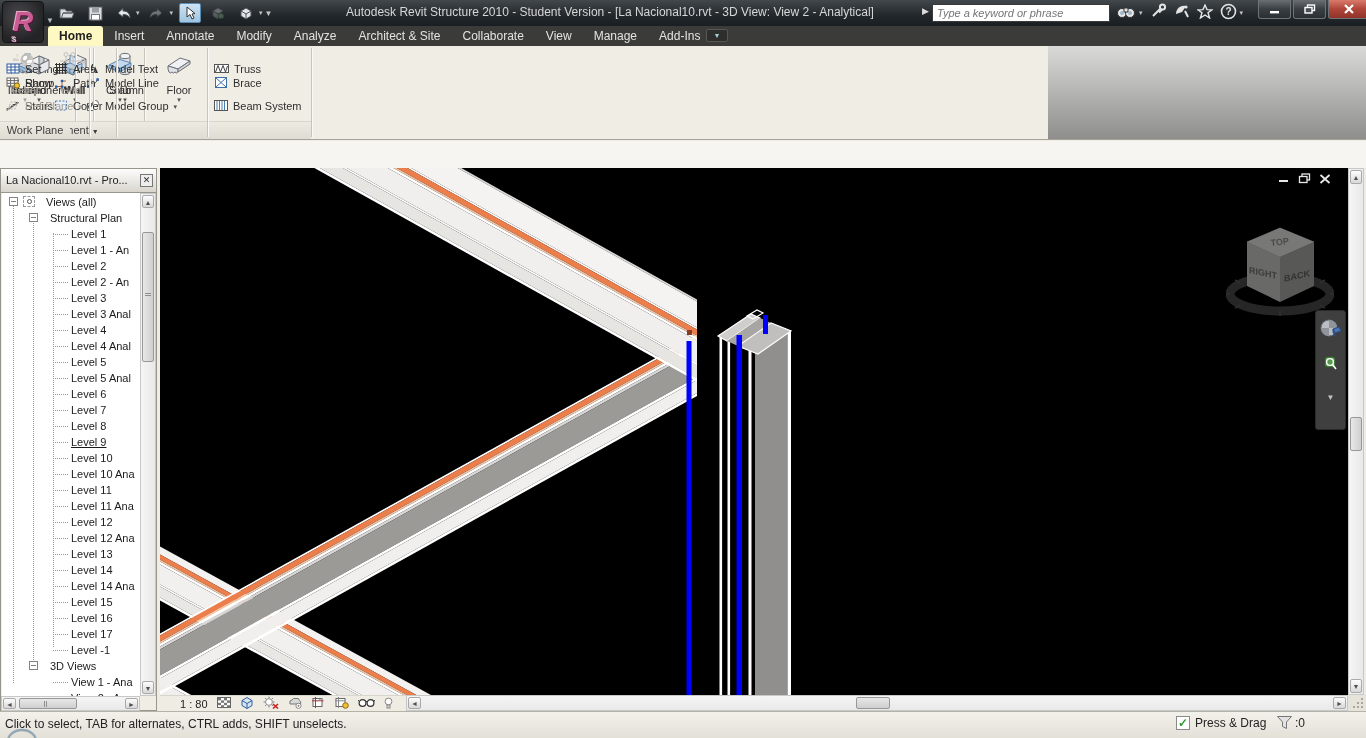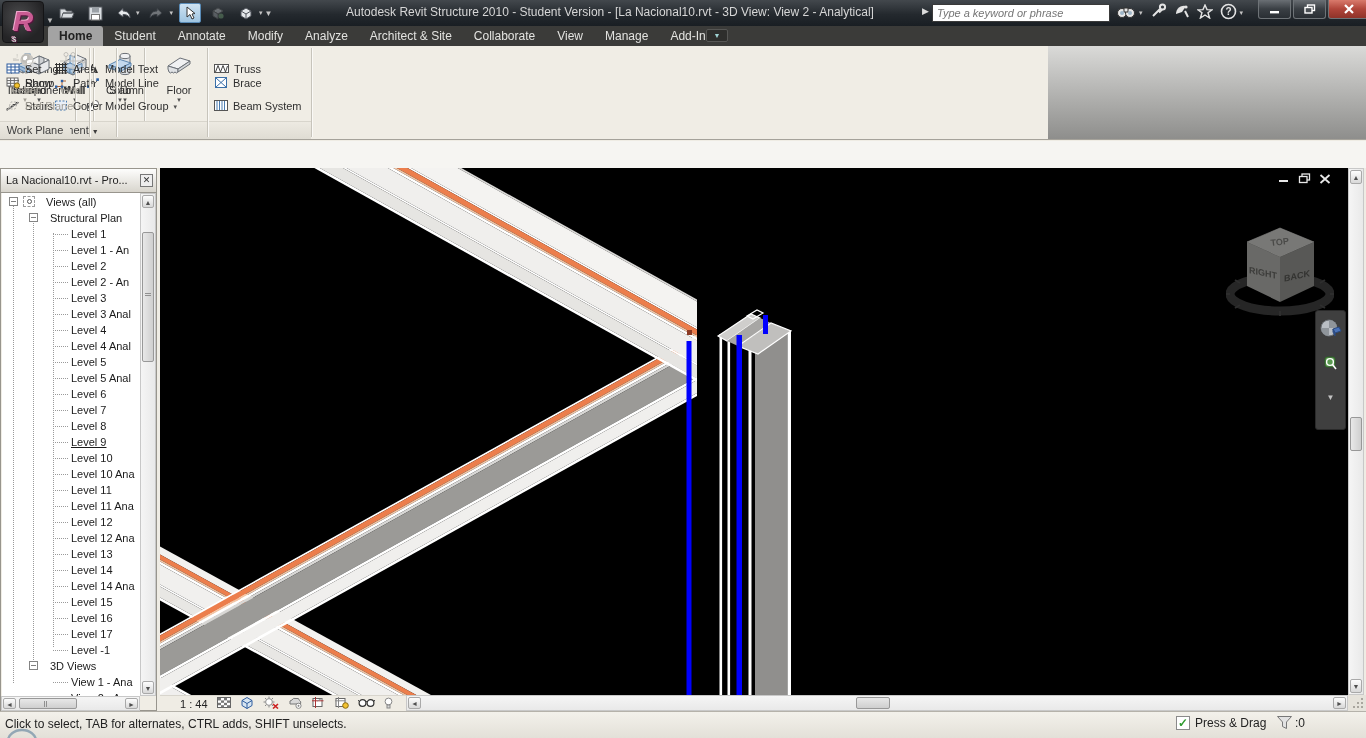--- a/index.html
+++ b/index.html
@@ -32,21 +32,21 @@
   .winbtns{position:absolute;left:1256px;top:0;display:flex;}
   .winbtn{width:33px;height:19px;border:1px solid #6E7377;border-top:none;
     background:linear-gradient(#6A6F74,#3A3F44 50%,#2A2F34);display:flex;align-items:center;justify-content:center;
     border-radius:0 0 3px 3px;margin-left:2px;}
   .winbtn.close{width:42px;background:linear-gradient(#D97A6C,#B0453A 50%,#8F3329);}
 
   
   .tabrow{position:absolute;left:0;top:26px;width:1366px;height:20px;background:linear-gradient(#45454три3,#393937);background:#3B3B39;}
   .tabs{position:absolute;left:48px;top:0;height:20px;display:flex;}
   .tab{height:20px;padding:0 11px;font-size:12px;color:#E3E3E0;line-height:20px;white-space:nowrap;}
-  .tab.active{background:#a3a3a3;color:#222;border-radius:3px 3px 0 0;font-weight:bold;}
+  .tab.active{background:#fef9c3;color:#222;border-radius:3px 3px 0 0;font-weight:bold;}
   .ribbon-toggle{position:absolute;left:706px;top:29px;width:22px;height:13px;background:#2E2E2C;border:1px solid #575755;
     border-radius:2px;color:#9FD3D3;font-size:7px;text-align:center;line-height:12px;}
 
   
   .ribbon{position:absolute;left:0;top:46px;width:1366px;height:94px;background:#F0EDE5;border-bottom:1px solid #A5A29A;}
   .rightgrad{position:absolute;left:1048px;top:0;width:318px;height:93px;background:linear-gradient(#DADAD8,#8E8E8C);}
   .plabel{position:absolute;top:75px;height:18px;font-size:11px;color:#3E3E3E;text-align:center;line-height:17px;
     background:linear-gradient(#EDEAE2,#DFDCD3);border-top:1px solid #D8D5CC;}
   .sep{position:absolute;top:2px;height:89px;width:2px;border-left:1px solid #C7C4BB;border-right:1px solid #FAF9F6;}
   .bigbtn{position:absolute;top:3px;width:46px;height:70px;text-align:center;font-size:11px;color:#2F2F2F;}
@@ -205,21 +205,21 @@
   </div>
   <div class="app-logo">
     <span>R</span>
     <span class="logo-s">s</span>
   </div>
   <span class="logo-arrow">▼</span>
 
   <div class="tabrow">
     <div class="tabs" id="tabs">
         <div class="tab active">Home</div>
-        <div class="tab">Student</div>
+        <div class="tab">Insert</div>
         <div class="tab">Annotate</div>
         <div class="tab">Modify</div>
         <div class="tab">Analyze</div>
         <div class="tab">Architect &amp; Site</div>
         <div class="tab">Collaborate</div>
         <div class="tab">View</div>
         <div class="tab">Manage</div>
         <div class="tab">Add-Ins</div>
       </div>
   </div>
@@ -738,21 +738,21 @@
     </div>
   </div>
 
   <div class="abs sb" style="left:1348px;top:168px;width:16px;height:527px;">
     <div class="sbtn" style="left:1px;top:1px;width:12px;height:14px;line-height:14px;">▲</div>
     <div class="sthumb" style="left:1px;top:248px;width:12px;height:34px;"></div>
     <div class="sbtn" style="left:1px;bottom:1px;width:12px;height:14px;line-height:14px;">▼</div>
   </div>
 
   <div class="vcb">
-    <span>1 : 44</span>
+    <span>1 : 80</span>
     <span><svg width="14" height="11" viewBox="0 0 14 11">
           <rect x=".5" y=".5" width="13" height="10" fill="#FFF" stroke="#666"></rect>
           <rect x="1" y="1" width="3" height="2.4" fill="#777"></rect>
           <rect x="7" y="1" width="3" height="2.4" fill="#777"></rect>
           <rect x="4" y="3.4" width="3" height="2.4" fill="#777"></rect>
           <rect x="10" y="3.4" width="3" height="2.4" fill="#777"></rect>
           <rect x="1" y="5.8" width="3" height="2.4" fill="#777"></rect>
           <rect x="7" y="5.8" width="3" height="2.4" fill="#777"></rect>
           <rect x="4" y="8.2" width="3" height="2.2" fill="#777"></rect>
           <rect x="10" y="8.2" width="3" height="2.2" fill="#777"></rect>

